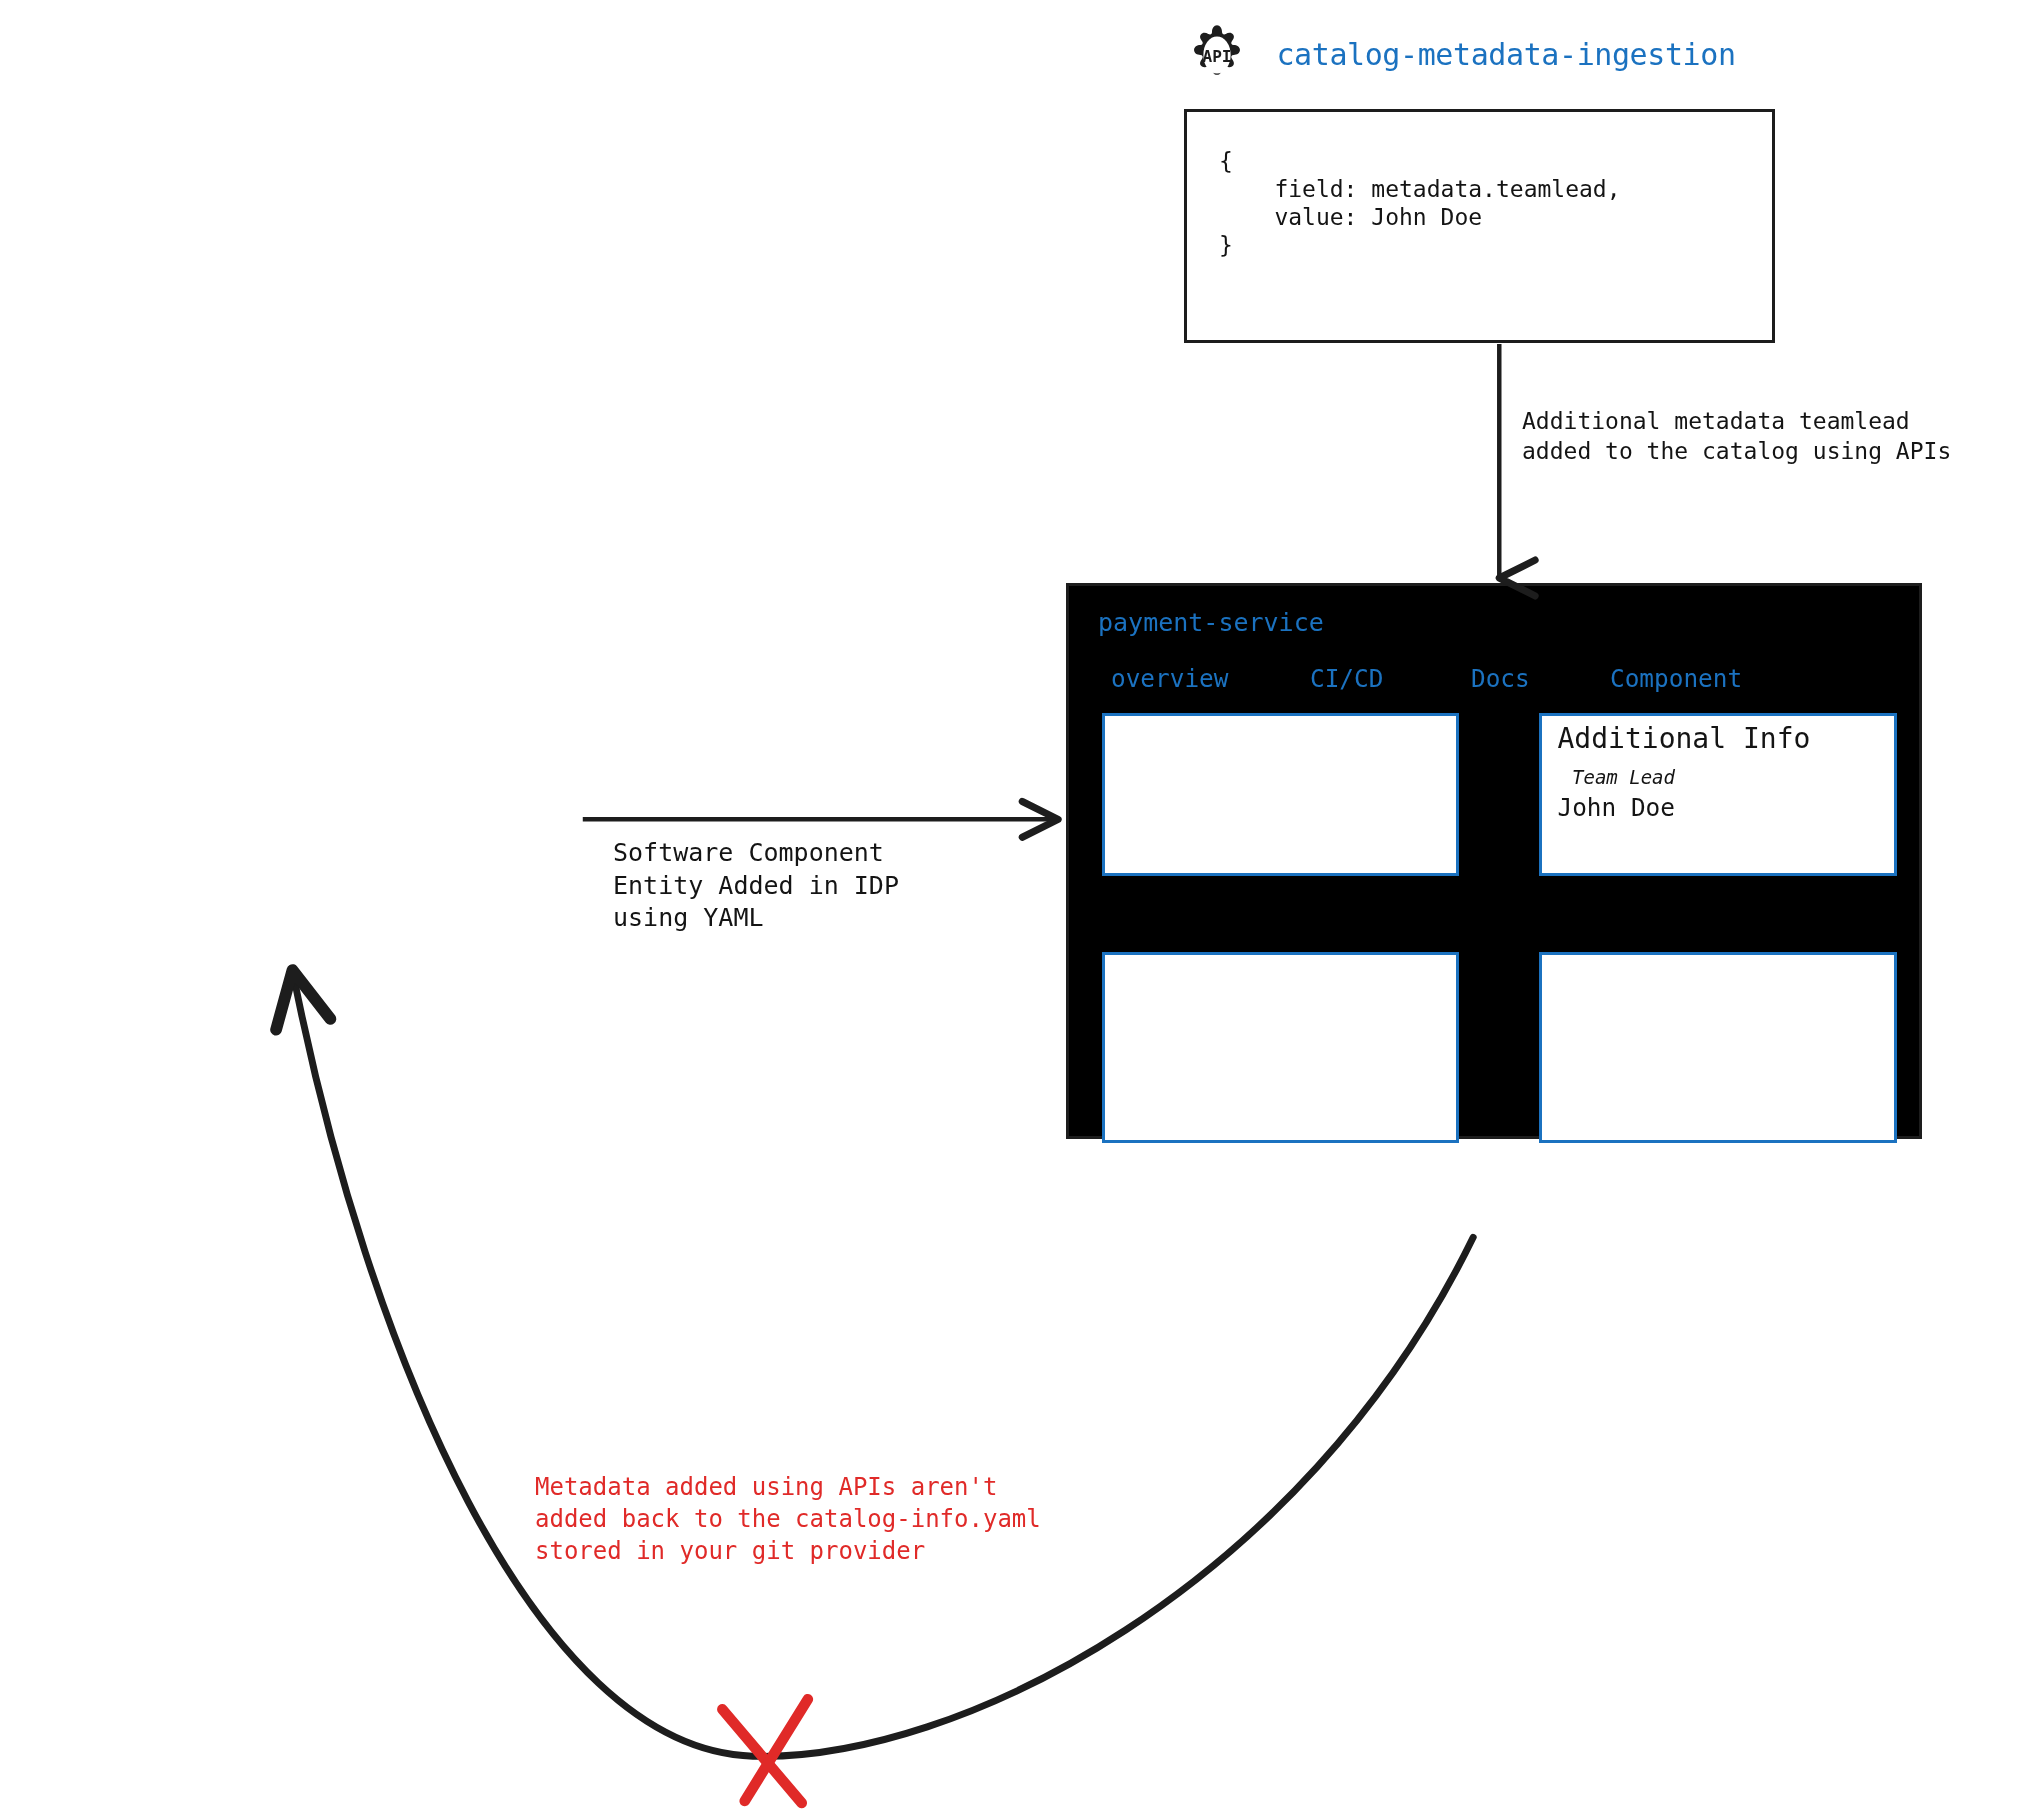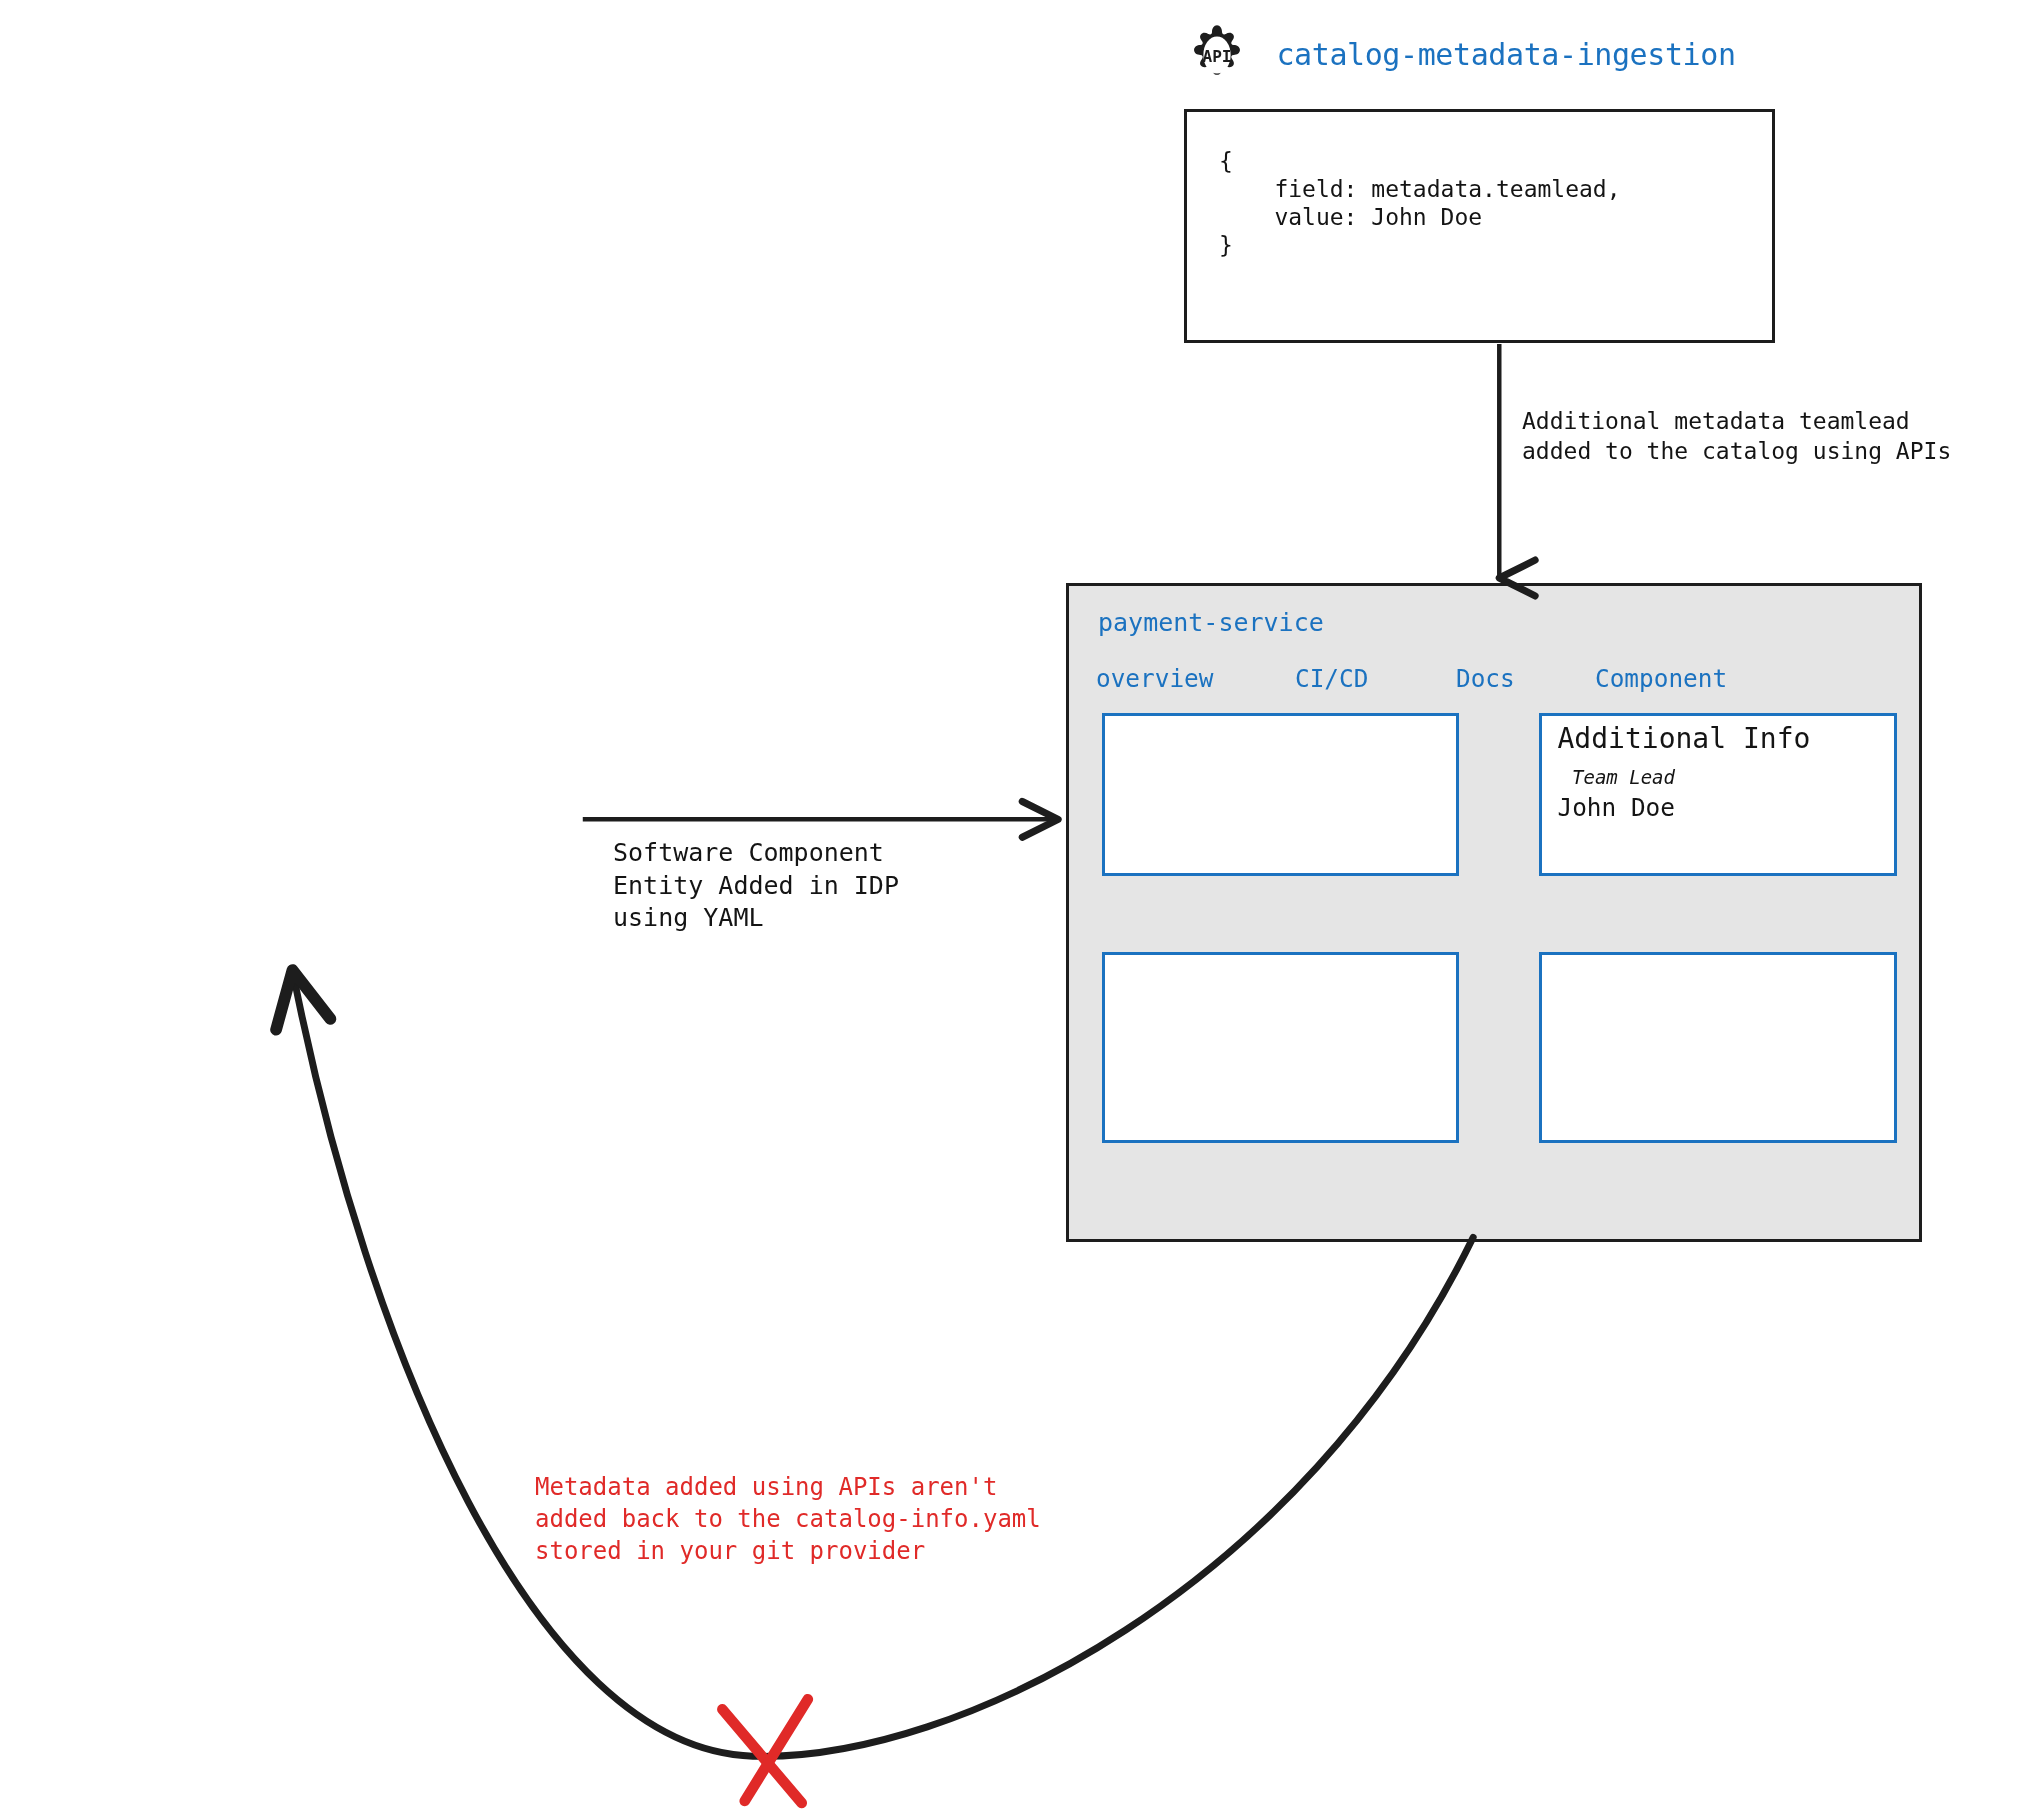--- a/index.html
+++ b/index.html
@@ -119,35 +119,35 @@
     left: 613px; top: 837px;
     font-size: 25px;
     line-height: 1.30;
     color: #141414;
     white-space: pre;
   }
 
   
   #idp-panel {
     left: 1066px; top: 583px;
-    width: 856px; height: 659px;
+    width: 856px; height: 556px;
     border: 3.7px solid #1d1d1d;
-    background: #e5e5e5;
+    background: #000000;
   }
   #idp-title {
     position: absolute;
     left: 29px; top: 23.6px;
     color: #1b72c0;
     font-size: 25px;
     line-height: 1;
     white-space: nowrap;
   }
   #idp-tabs {
     position: absolute;
-    left: 27px; top: 81px;
+    left: 42px; top: 81px;
     width: 786px;
     height: 28.5px;
   }
   .idp-tab {
     position: absolute;
     top: 0;
     color: #1b72c0;
     font-size: 24.4px;
     line-height: 1;
     white-space: nowrap;

